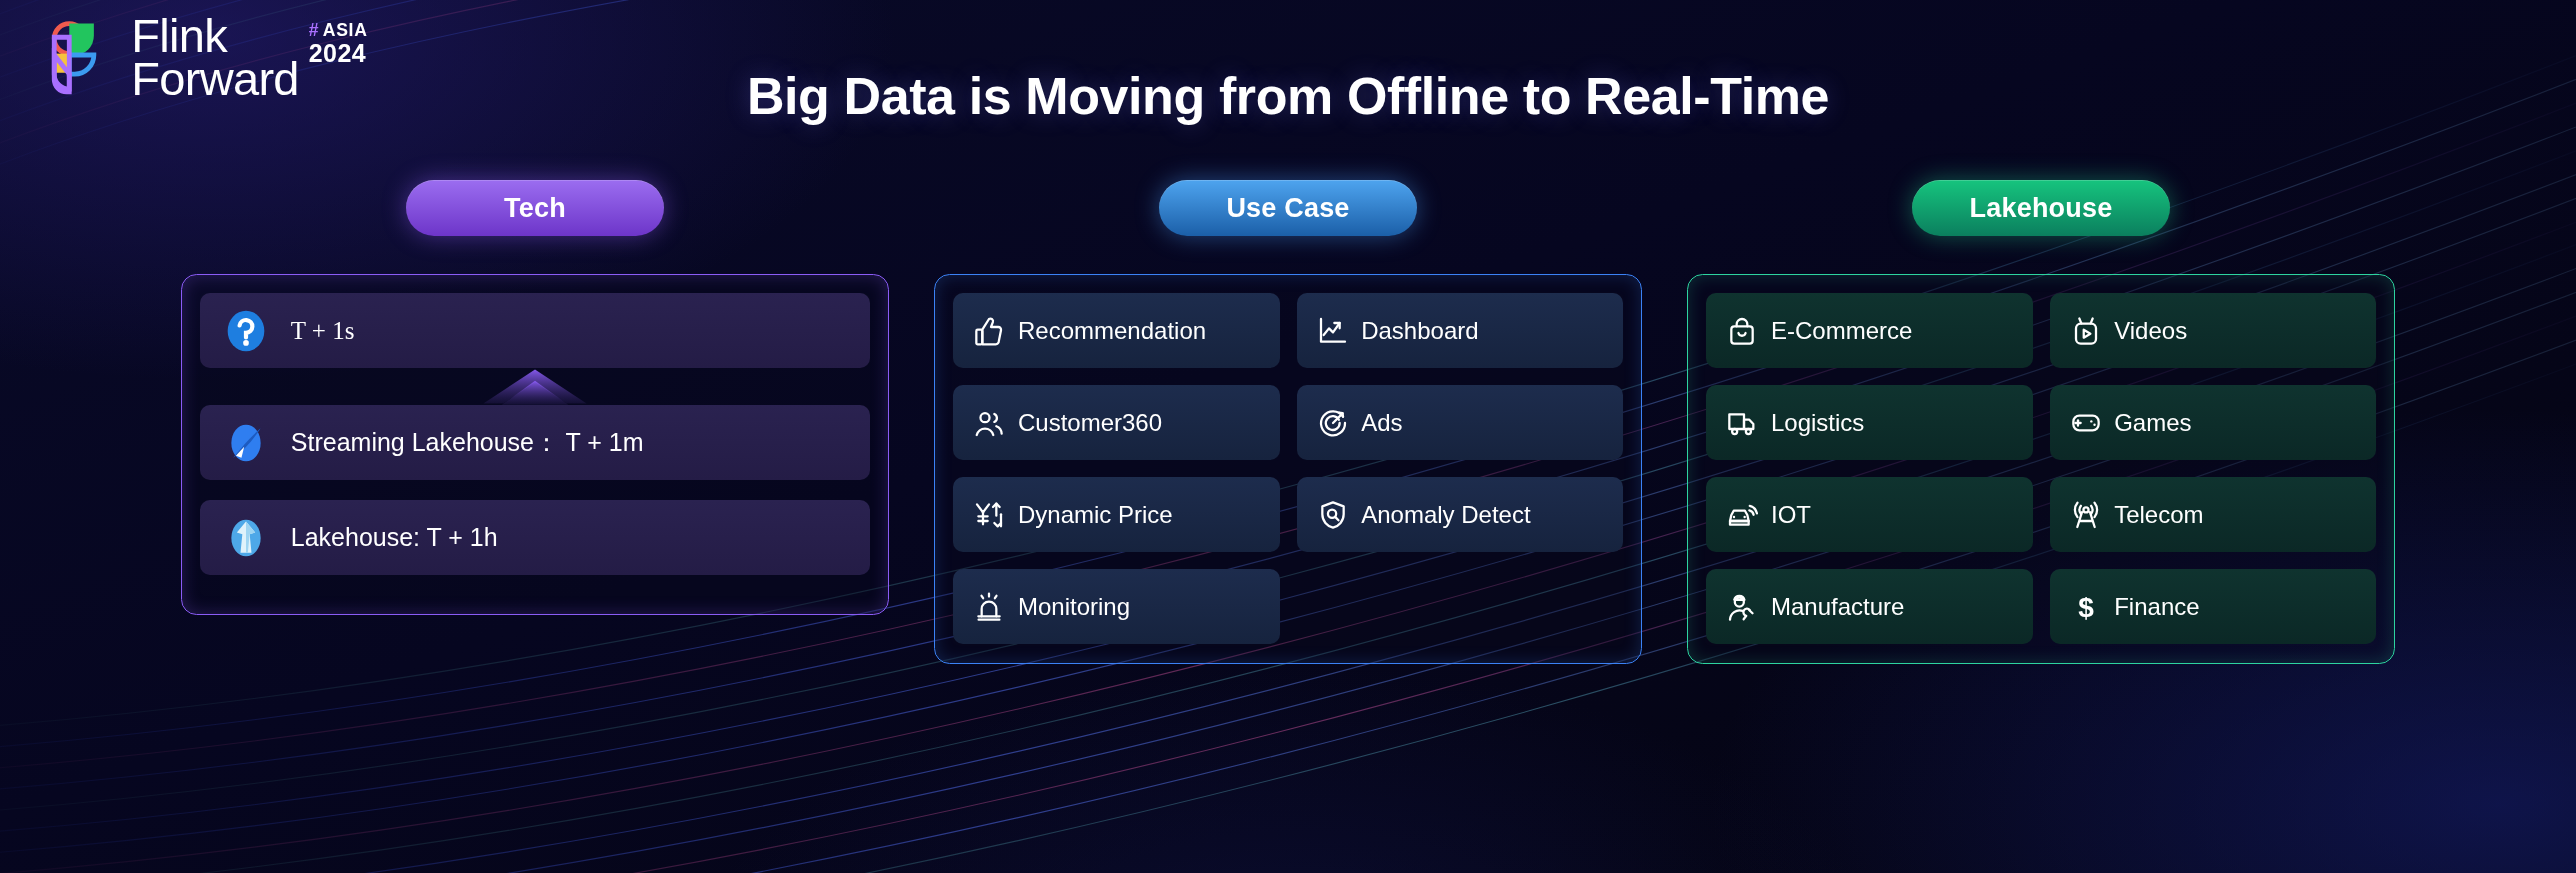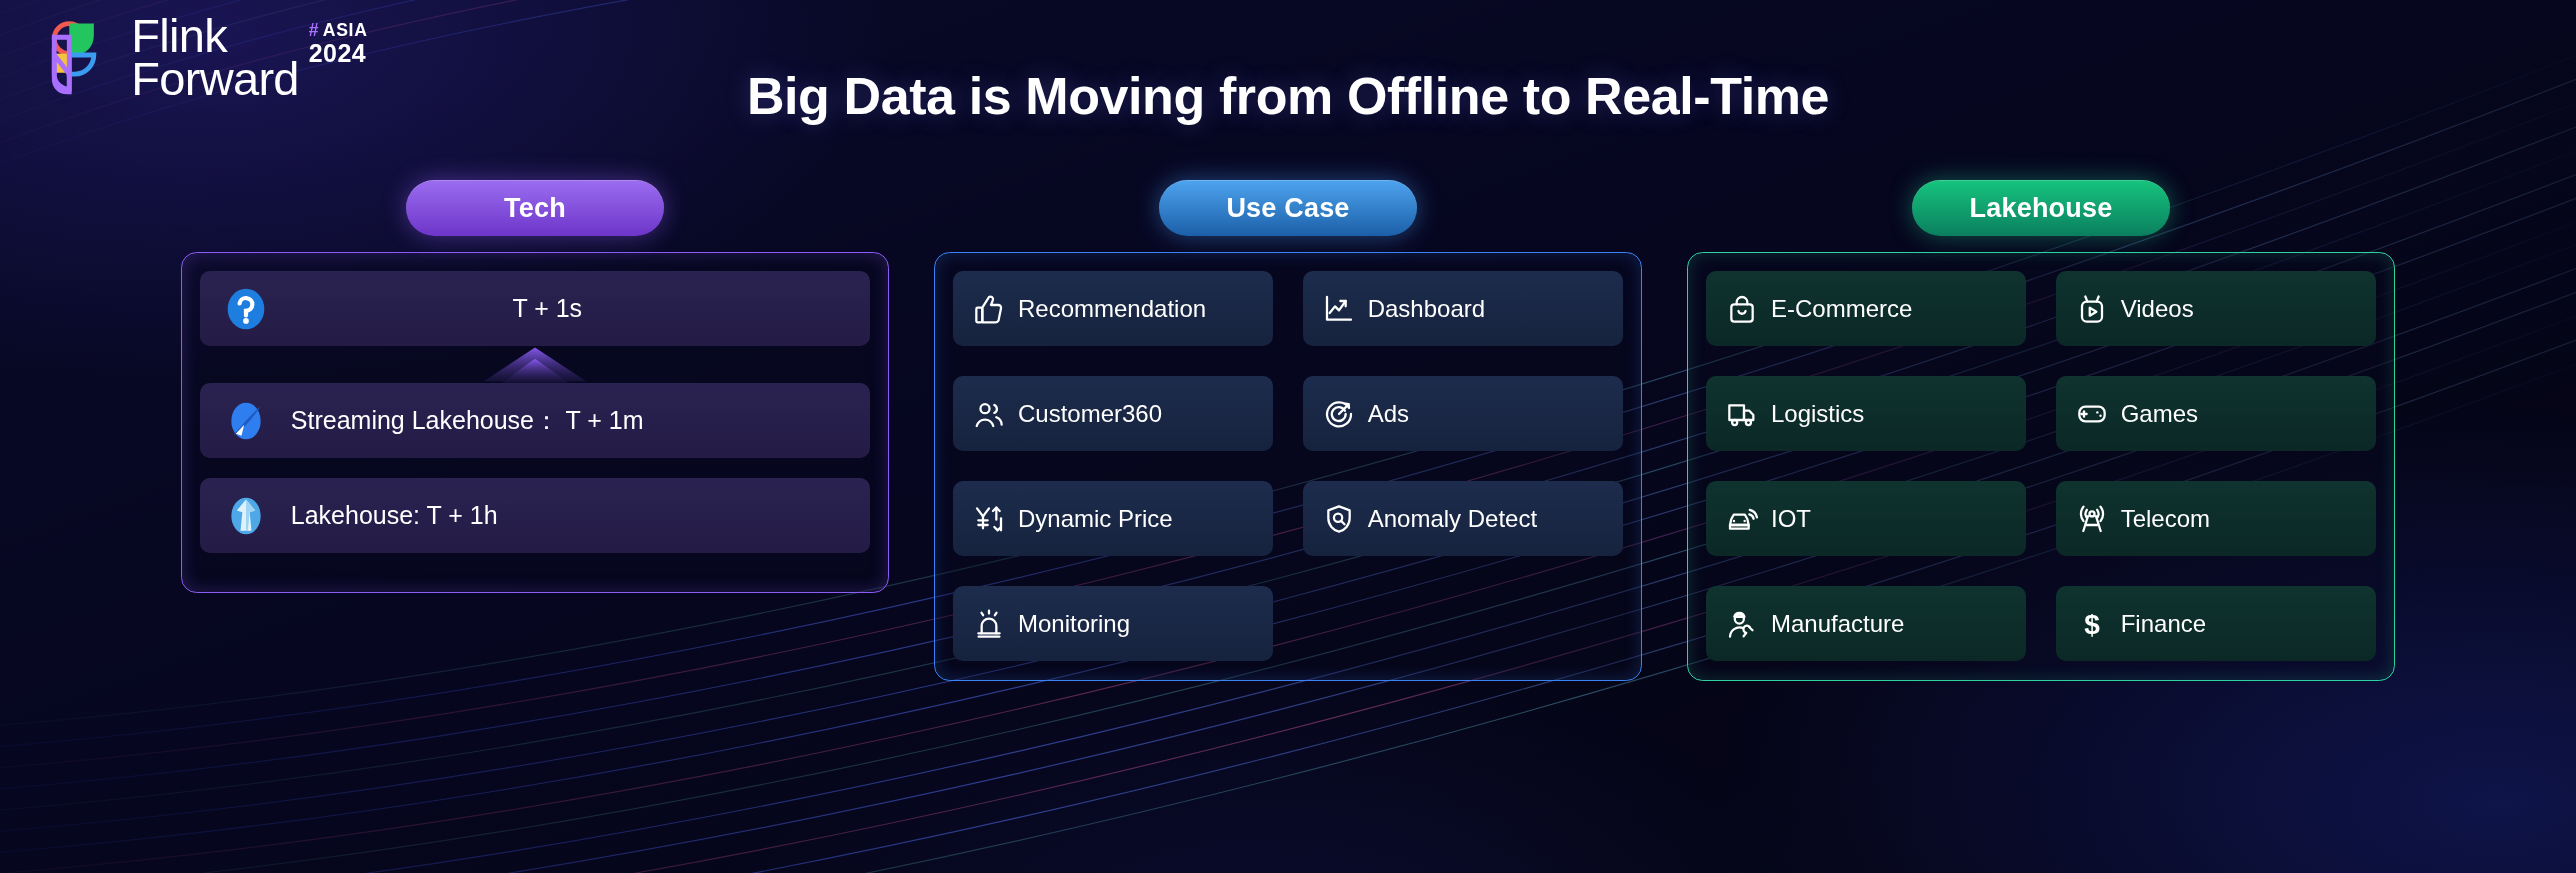--- a/index.html
+++ b/index.html
@@ -56,21 +56,21 @@
     display:flex; justify-content:center; align-items:flex-start; gap:45px;
     padding:180px 162px 0 162px;
   }
   .column { width:708px; display:flex; flex-direction:column; align-items:center; }
 
   .pill {
     position:relative; z-index:6;
     min-width:258px; height:56px; border-radius:28px;
     display:flex; align-items:center; justify-content:center;
     color:#fff; font-size:27px; font-weight:700; letter-spacing:0.2px;
-    margin-bottom:16px; padding:0 32px;
+    margin-bottom:38px; padding:0 32px;
   }
   .pill.tech {
     background:linear-gradient(180deg,#9b6df0 0%, #6d35c9 100%);
     box-shadow:0 0 24px rgba(140,90,240,0.45), inset 0 0.7px 0 rgba(255,255,255,0.25);
   }
   .pill.usecase {
     background:linear-gradient(180deg,#4ea4ef 0%, #1b5fa8 100%);
     box-shadow:0 0 24px rgba(70,150,240,0.45), inset 0 0.7px 0 rgba(255,255,255,0.25);
   }
   .pill.industry {
@@ -87,29 +87,29 @@
   .panel.industry { border:1.4px solid #2dd4a0; box-shadow:0 0 17px rgba(45,212,160,0.20) inset; }
 
   
   .tech-list { display:flex; flex-direction:column; }
   .tech-card {
     height:75px; border-radius:10px;
     background:linear-gradient(180deg,#2a2250 0%, #241c46 100%);
     display:flex; align-items:center; padding:0 24px; gap:22.5px;
   }
   .tech-card.centered { justify-content:flex-start; }
-  .tech-card.centered .tech-label { flex:1; text-align:center; margin-right:42px; }
+  .tech-card.centered .tech-label { flex:1; text-align:left; margin-right:42px;font-family:Liberation Serif, serif; }
   .tech-label { color:#fff; font-size:25px; font-weight:400; white-space:nowrap; }
   .tech-icon { width:44px; height:44px; flex:none; display:flex; align-items:center; justify-content:center; }
 
   .arrow-gap { height:37px; display:flex; align-items:center; justify-content:center; }
   .row-gap { height:20px; }
 
   
-  .grid { display:grid; grid-template-columns:1fr 1fr; gap:30px; }
+  .grid { display:grid; grid-template-columns:1fr 1fr; gap:17px; }
   .grid-card {
     height:75px; border-radius:10px;
     display:flex; align-items:center; padding:0 20px; gap:12.7px;
   }
   .grid-card.blue  { background:linear-gradient(180deg,#1d2c4d 0%, #16233e 100%); }
   .grid-card.green { background:linear-gradient(180deg,#0f332f 0%, #0b2826 100%); }
   .grid-label { color:#fff; font-size:24px; font-weight:400; white-space:nowrap; }
   .grid-icon { width:32px; height:32px; flex:none; display:flex; align-items:center; justify-content:center; }
   .grid-icon svg { width:100%; height:100%; stroke:#ffffff; stroke-width:1.7; fill:none;
                    stroke-linecap:round; stroke-linejoin:round; }

